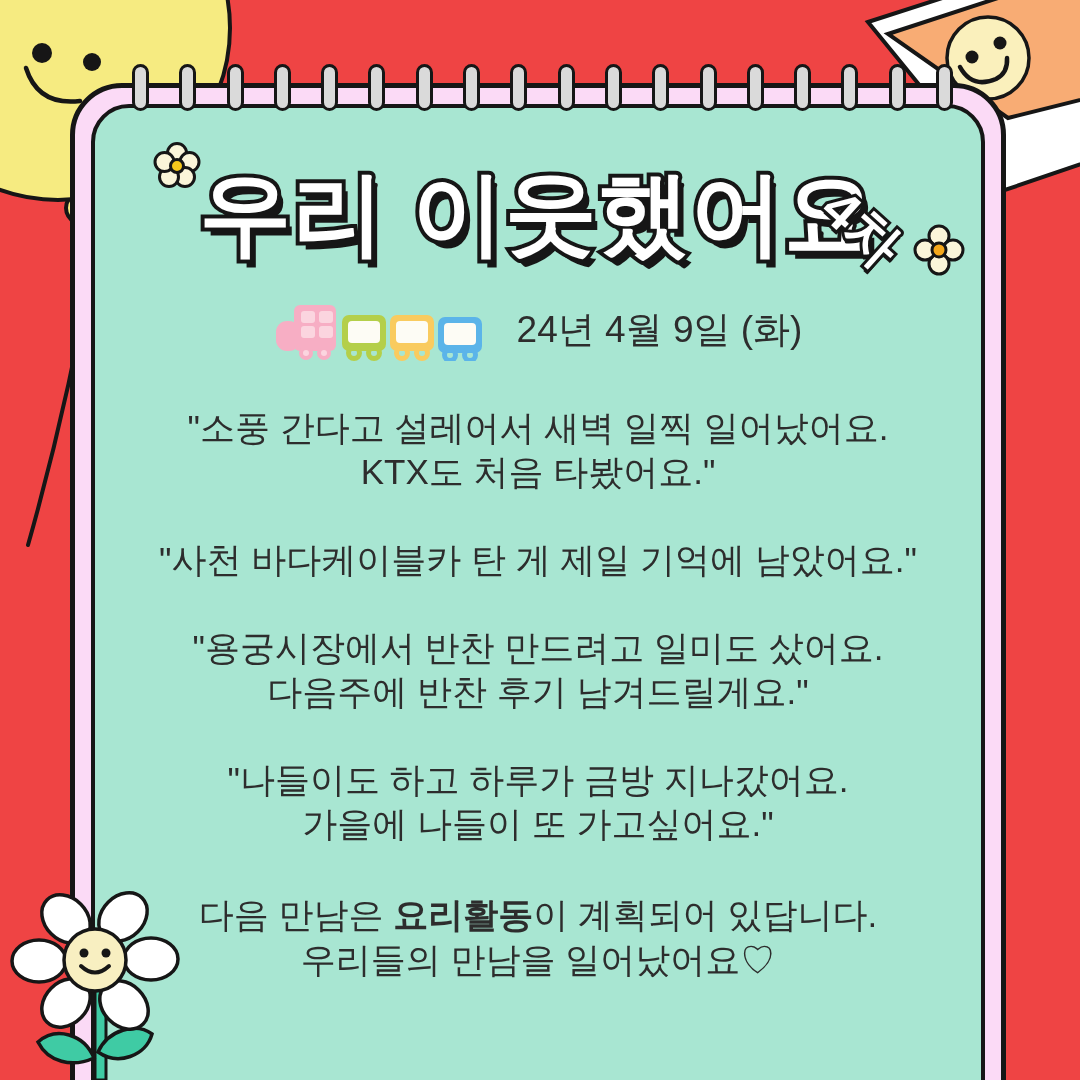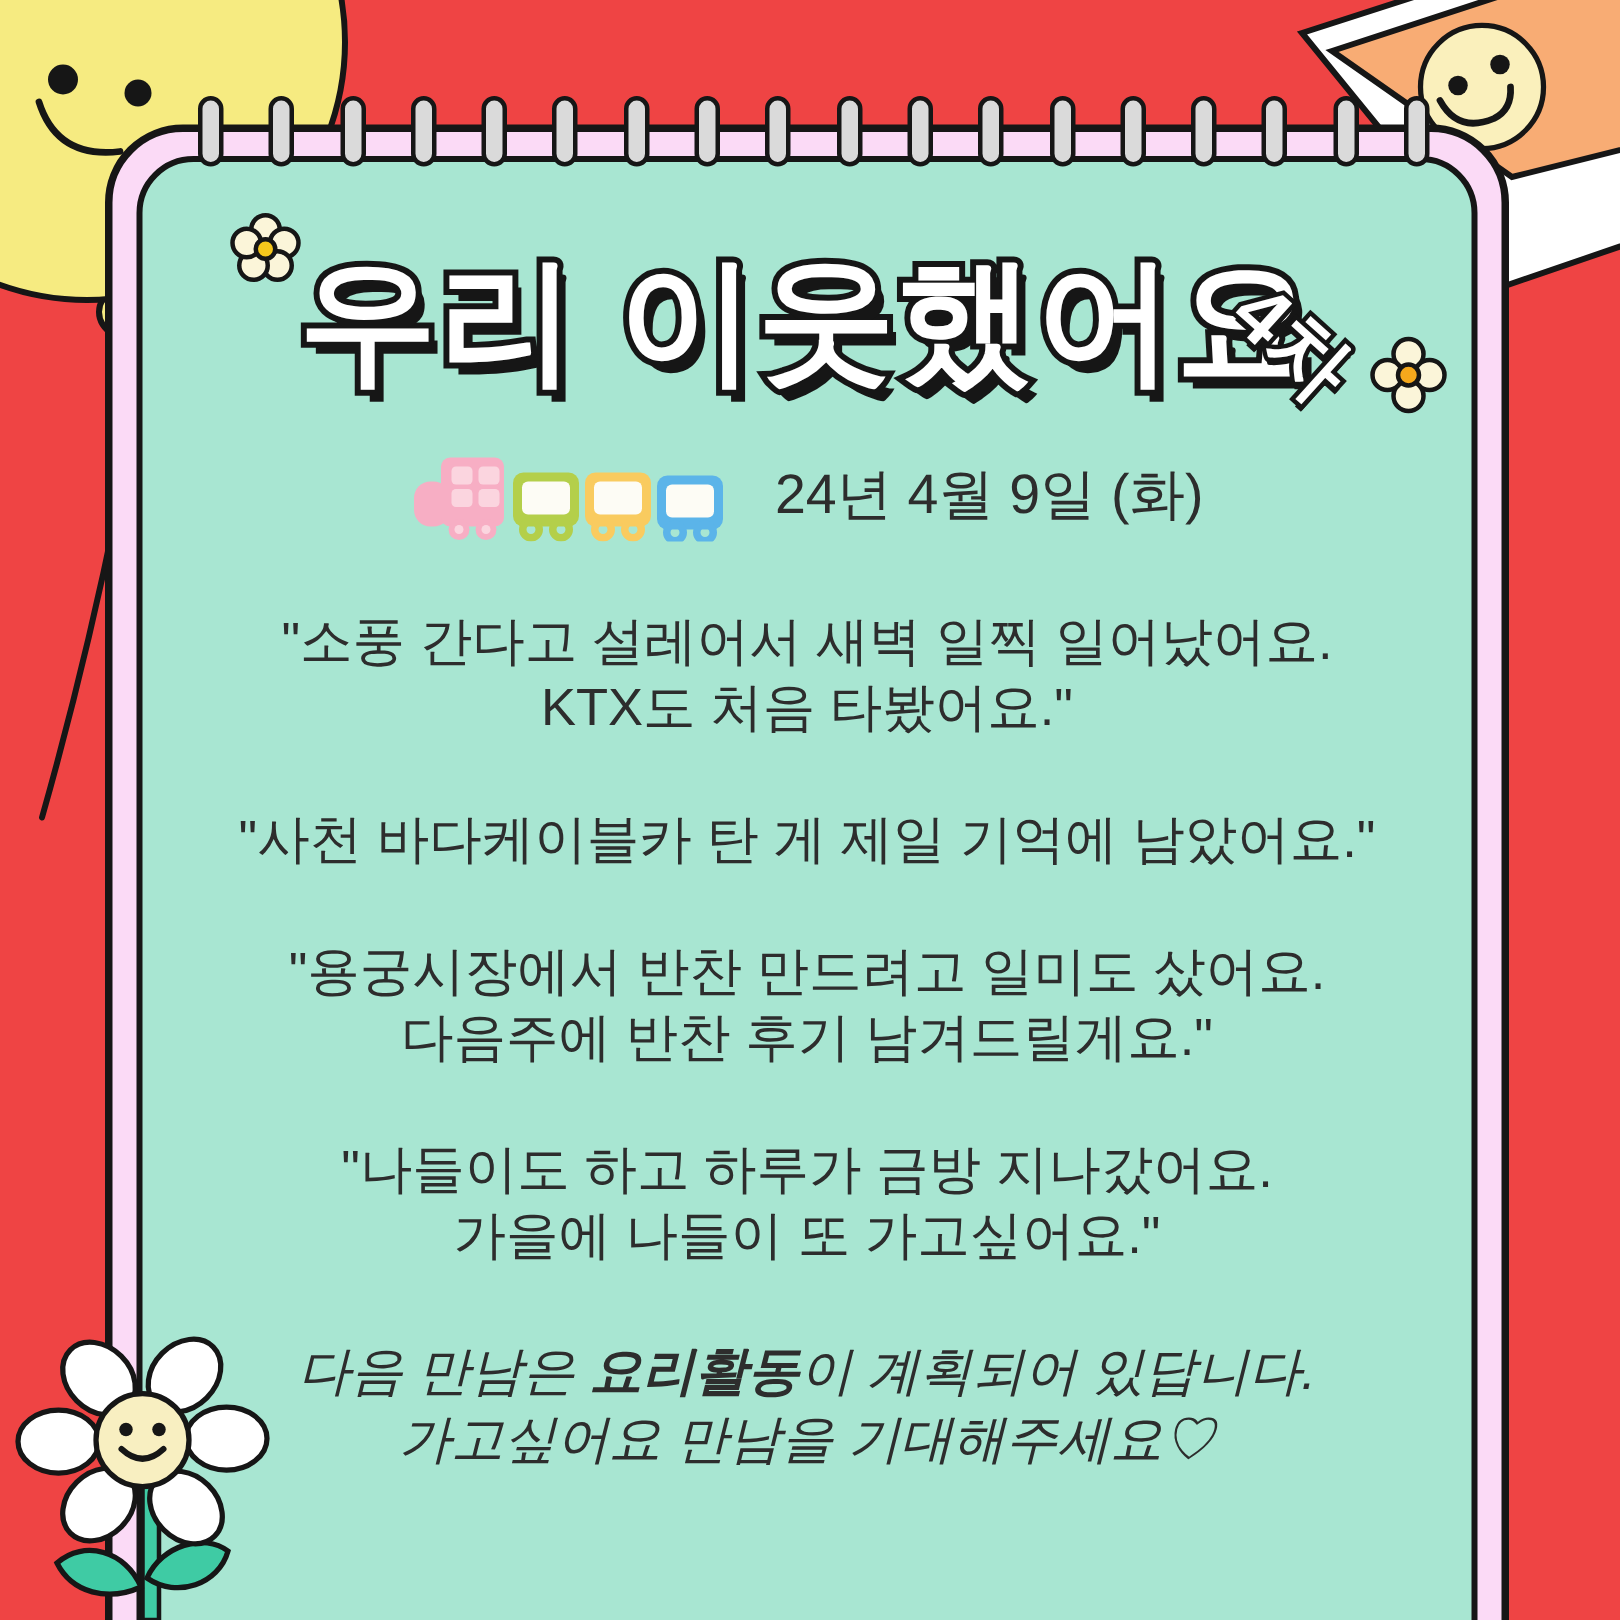--- a/index.html
+++ b/index.html
@@ -30,21 +30,21 @@
     transform:rotate(42deg);white-space:nowrap;}
   .mini-flower{position:absolute;}
   .flower-a{left:60px;top:28px;}
   .flower-b{left:822px;top:112px;}
 
   .date-row{display:flex;align-items:center;justify-content:center;gap:31px;margin-top:16px;height:64px;}
   .date-text{font-size:37px;font-weight:500;}
 
   .quote{font-size:35px;line-height:44px;white-space:pre-line;margin:44px 0 0 0;}
   .attribution{font-size:34px;margin:46px 0 0 0;}
-  .closing{font-size:35px;line-height:45px;margin:46px 0 0 0;font-style:italic;}
+  .closing{font-size:35px;line-height:45px;margin:46px 0 0 0;}
   .closing .hl{font-weight:800;}
 
   .daisy{position:absolute;left:10px;top:880px;z-index:5;}
 </style>
 </head>
 <body>
 
 <div class="stage">
 
   <svg class="decor-back" width="1080" height="1080" viewBox="0 0 1080 1080">
@@ -166,21 +166,21 @@
     <p class="quote">"사천 바다케이블카 탄 게 제일 기억에 남았어요."</p>
     <p class="quote">"용궁시장에서 반찬 만드려고 일미도 샀어요.
 다음주에 반찬 후기 남겨드릴게요."</p>
     <p class="quote">"나들이도 하고 하루가 금방 지나갔어요.
 가을에 나들이 또 가고싶어요."</p>
 
 
     <p class="closing">
       <span>다음 만남은 </span><span class="hl">요리활동</span><span>이 계획되어 있답니다.</span>
       <br>
-      <span>가고싶어요 만남을 기대해주세요♡</span>
+      <span>우리들의 만남을 일어났어요♡</span>
     </p>
   </div>
 
   <svg class="daisy" width="180" height="200" viewBox="0 0 180 200">
     <path d="M 85 110 h 11 v 90 h -11 z" fill="#3FCBA4" stroke="#161616" stroke-width="3"></path>
     <path d="M 84 178 C 62 188 38 182 28 162 C 46 146 74 154 84 178 Z" fill="#3FCBA4" stroke="#161616" stroke-width="3.5"></path>
     <path d="M 88 172 C 98 150 126 142 142 154 C 136 176 108 186 88 172 Z" fill="#3FCBA4" stroke="#161616" stroke-width="3.5"></path>
     <g fill="#FFFFFF" stroke="#161616" stroke-width="3.5">
       <ellipse cx="56" cy="39" rx="27" ry="21" transform="rotate(45 56 39)"></ellipse>
       <ellipse cx="113" cy="37" rx="27" ry="21" transform="rotate(-45 113 37)"></ellipse>

